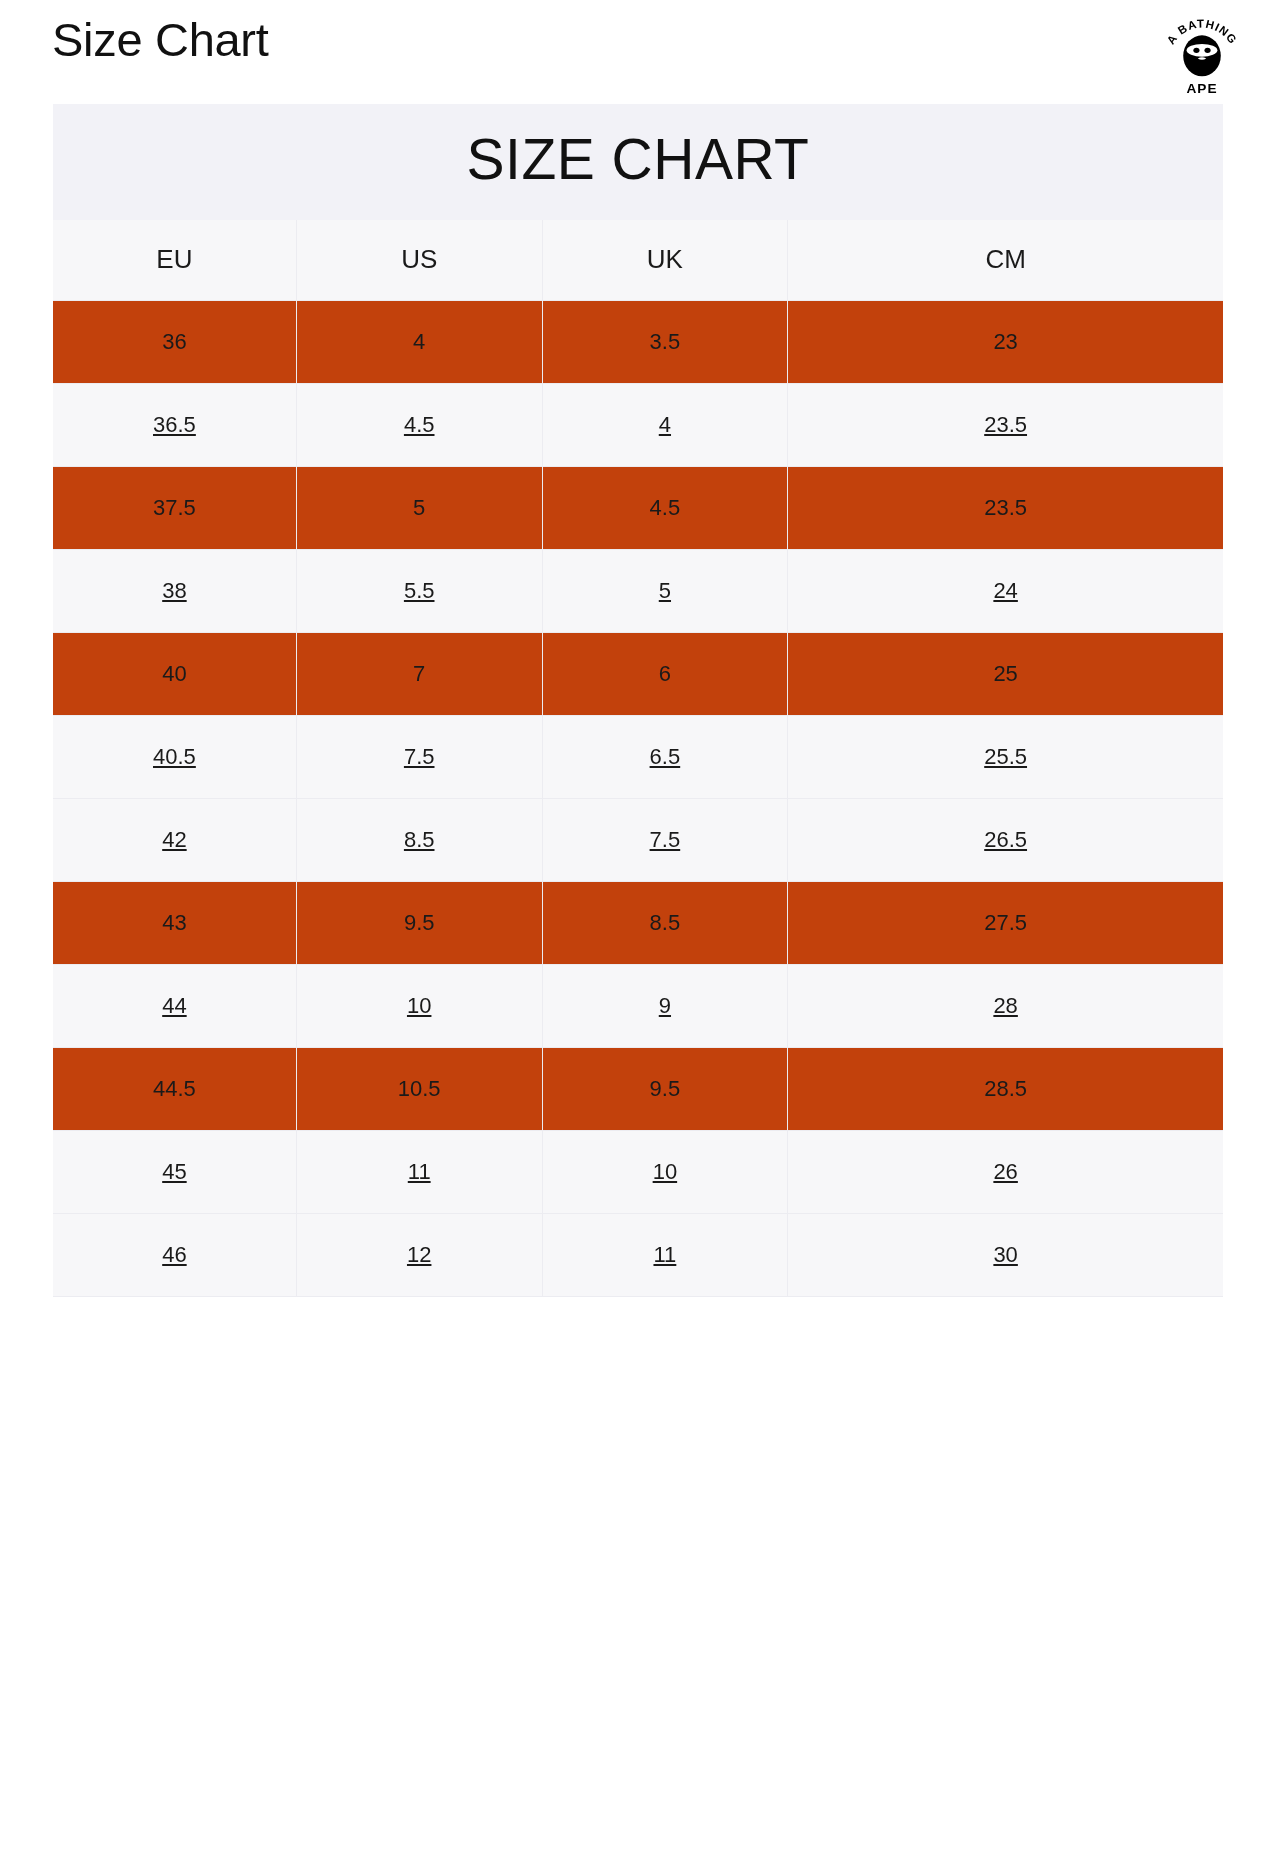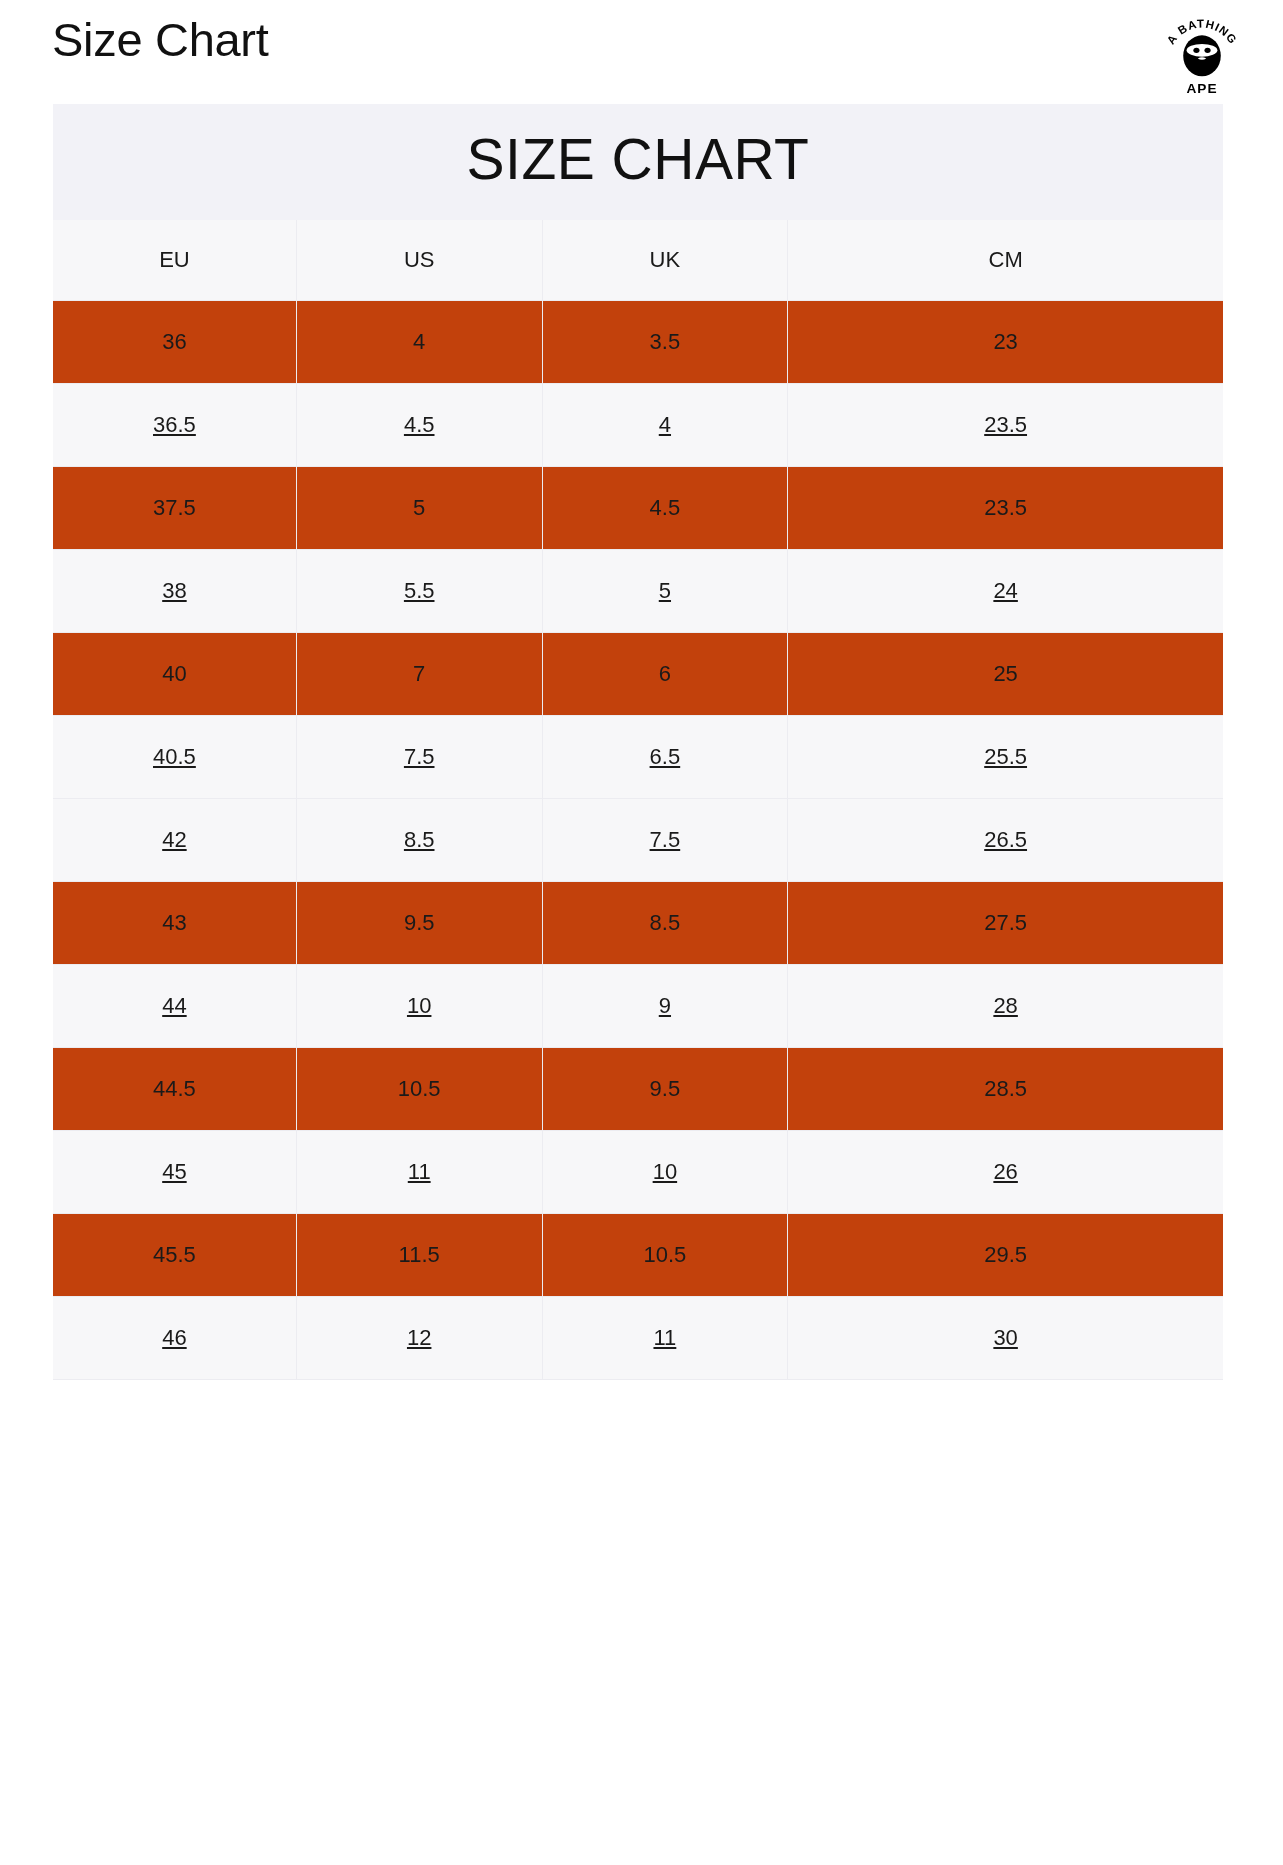--- a/index.html
+++ b/index.html
@@ -65,21 +65,21 @@
   .chart-title-text {
     font-size: 57px;
     font-weight: 400;
     letter-spacing: 0.5px;
     color: #111111;
     line-height: 1.05;
   }
 
   thead.col-head th {
     background: #f7f7f9;
-    font-size: 22px;
+    font-size: 26px;
     font-weight: 400;
     color: #1a1a1a;
     height: 78px;
     text-align: center;
     vertical-align: middle;
     border-right: 1px solid #ececf1;
     border-bottom: 1px solid #ececf1;
   }
   thead.col-head th:last-child { border-right: none; }
 
@@ -214,26 +214,20 @@
           <td>10.5</td>
           <td>9.5</td>
           <td>28.5</td>
         </tr>
         <tr class="even-row">
           <td>45</td>
           <td>11</td>
           <td>10</td>
           <td>26</td>
         </tr>
-        <tr class="odd-row">
-          <td>45.5</td>
-          <td>11.5</td>
-          <td>10.5</td>
-          <td>29.5</td>
-        </tr>
         <tr class="even-row">
           <td>46</td>
           <td>12</td>
           <td>11</td>
           <td>30</td>
         </tr>
       </tbody>
   </table>
 </div>
 

